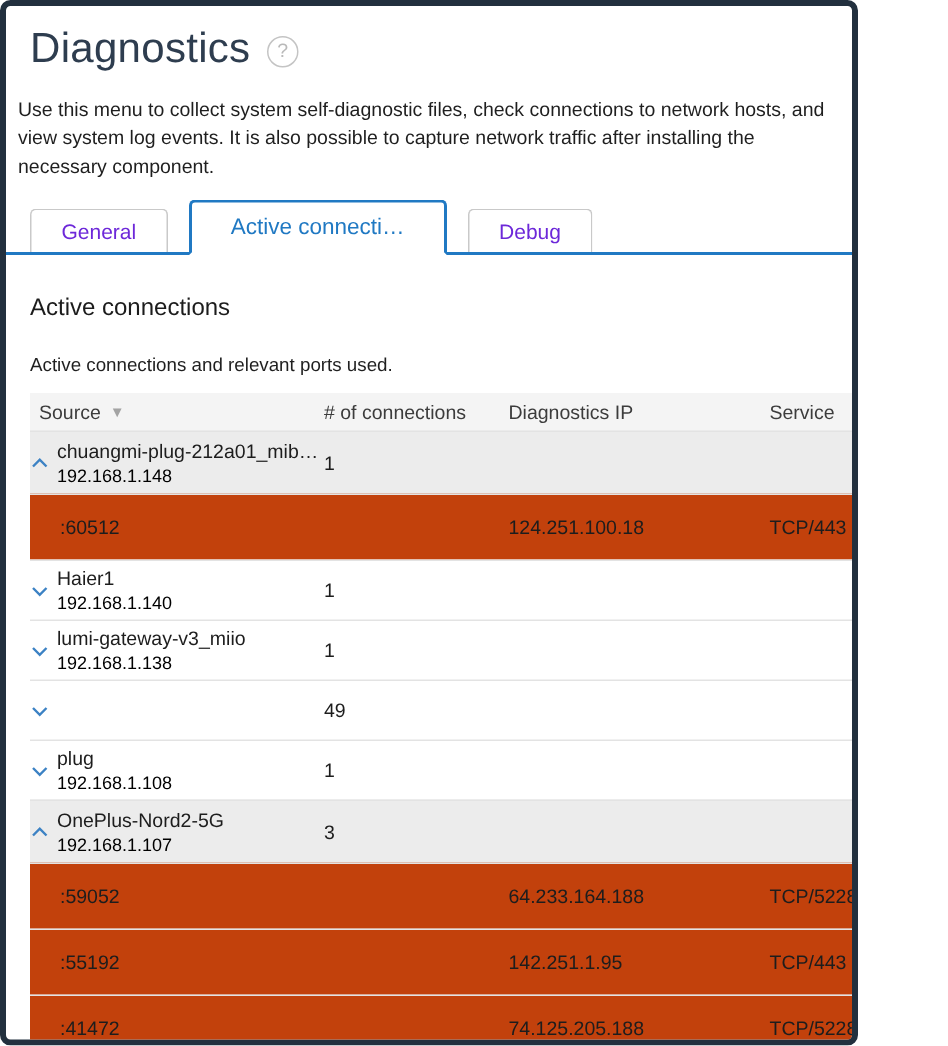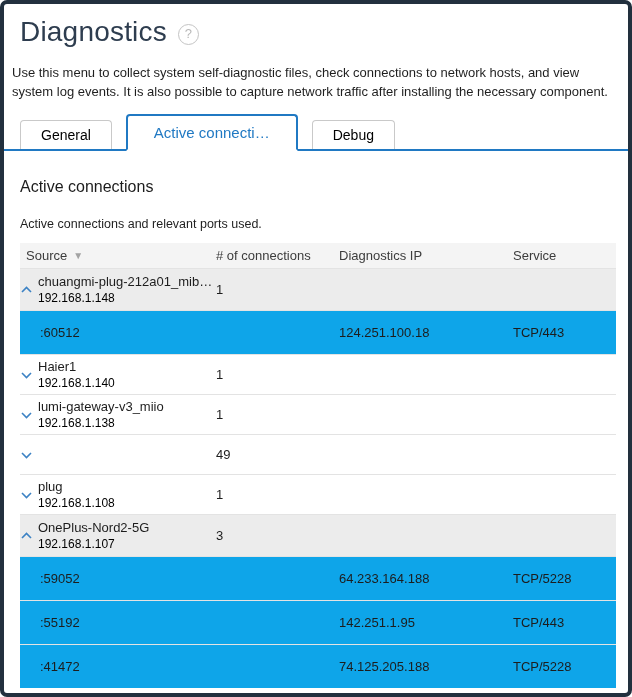--- a/index.html
+++ b/index.html
@@ -1,20 +1,20 @@
 <!DOCTYPE html>
 <html><head>
 <meta charset="utf-8">
 <style>
   * { margin:0; padding:0; box-sizing:border-box; }
   html,body { background:#fff; }
   body { font-family:"Liberation Sans","DejaVu Sans",sans-serif; color:#212121; }
 
   .window {
-    width:632px; height:697px;
+    width:572px; height:697px;
     border:4px solid #22303e;
     border-radius:7px;
     background:#fff;
     overflow:hidden;
     padding:0 0 0 0;
   }
 
   .pagehead { display:flex; align-items:center; margin:12px 16px 0 16px; }
   .page-title { font-size:28px; font-weight:400; color:#2e3d4f; letter-spacing:.2px; }
   .help-icon {
@@ -33,21 +33,21 @@
     display:flex; align-items:flex-end; gap:14px;
     margin-top:13px; padding:0 16px 0 16px;
     border-bottom:2px solid #2079c3;
     position:relative;
   }
   .tab {
     background:#fff; cursor:pointer;
     border:1px solid #c9c9c9; border-bottom:none;
     border-radius:4px 4px 0 0;
     padding:6px 20px 6px 20px;
-    font-size:14px; color:#000000; white-space:nowrap;
+    font-size:14px; color:#6d28d9; white-space:nowrap;
   }
   .tab.active {
     border:2px solid #2079c3; border-bottom:2px solid #fff;
     margin-bottom:-2px; padding:8px 26px 8px 26px;
     font-size:15px; color:#2079c3;
   }
 
   .section-heading { margin:27px 16px 0 16px; font-size:16px; font-weight:400; color:#1c1c1c; }
   .section-subheading { margin:21px 16px 0 16px; font-size:12.5px; color:#1f1f1f; }
 
@@ -59,21 +59,21 @@
   .thead {
     background:#f4f4f4; height:25px;
     color:#3c3c3c;
   }
   .thead .cell:first-child { padding-left:6px; }
   .sort-arrow { color:#a3a3a3; font-size:10px; margin-left:6px; vertical-align:1px; }
 
   .rowwrap .trow { border-top:1px solid #e3e3e3; }
   .trow.device { height:40px; cursor:pointer; }
   .trow.device.expanded { height:42px; background:#ececec; }
-  .trow.portrow { height:44px; background:#0ea5e9; }
+  .trow.portrow { height:44px; background:#c2410c; }
 
   .cell.src { display:flex; align-items:center; padding-left:0; }
   .chev { width:13px; display:flex; justify-content:center; align-items:center; margin-right:5px; flex:0 0 auto; cursor:pointer; }
   .chev.down svg { transform:rotate(180deg); }
   .stack { display:flex; flex-direction:column; line-height:16px; }
   .dev-name { color:#1d1d1d; white-space:nowrap; }
   .dev-ip { color:#000000; font-size:12px; }
   .cell.port { padding-left:20px; color:#1d1d1d; }
   .cell.num, .cell.dest, .cell.svc { color:#1d1d1d; }
 </style>

